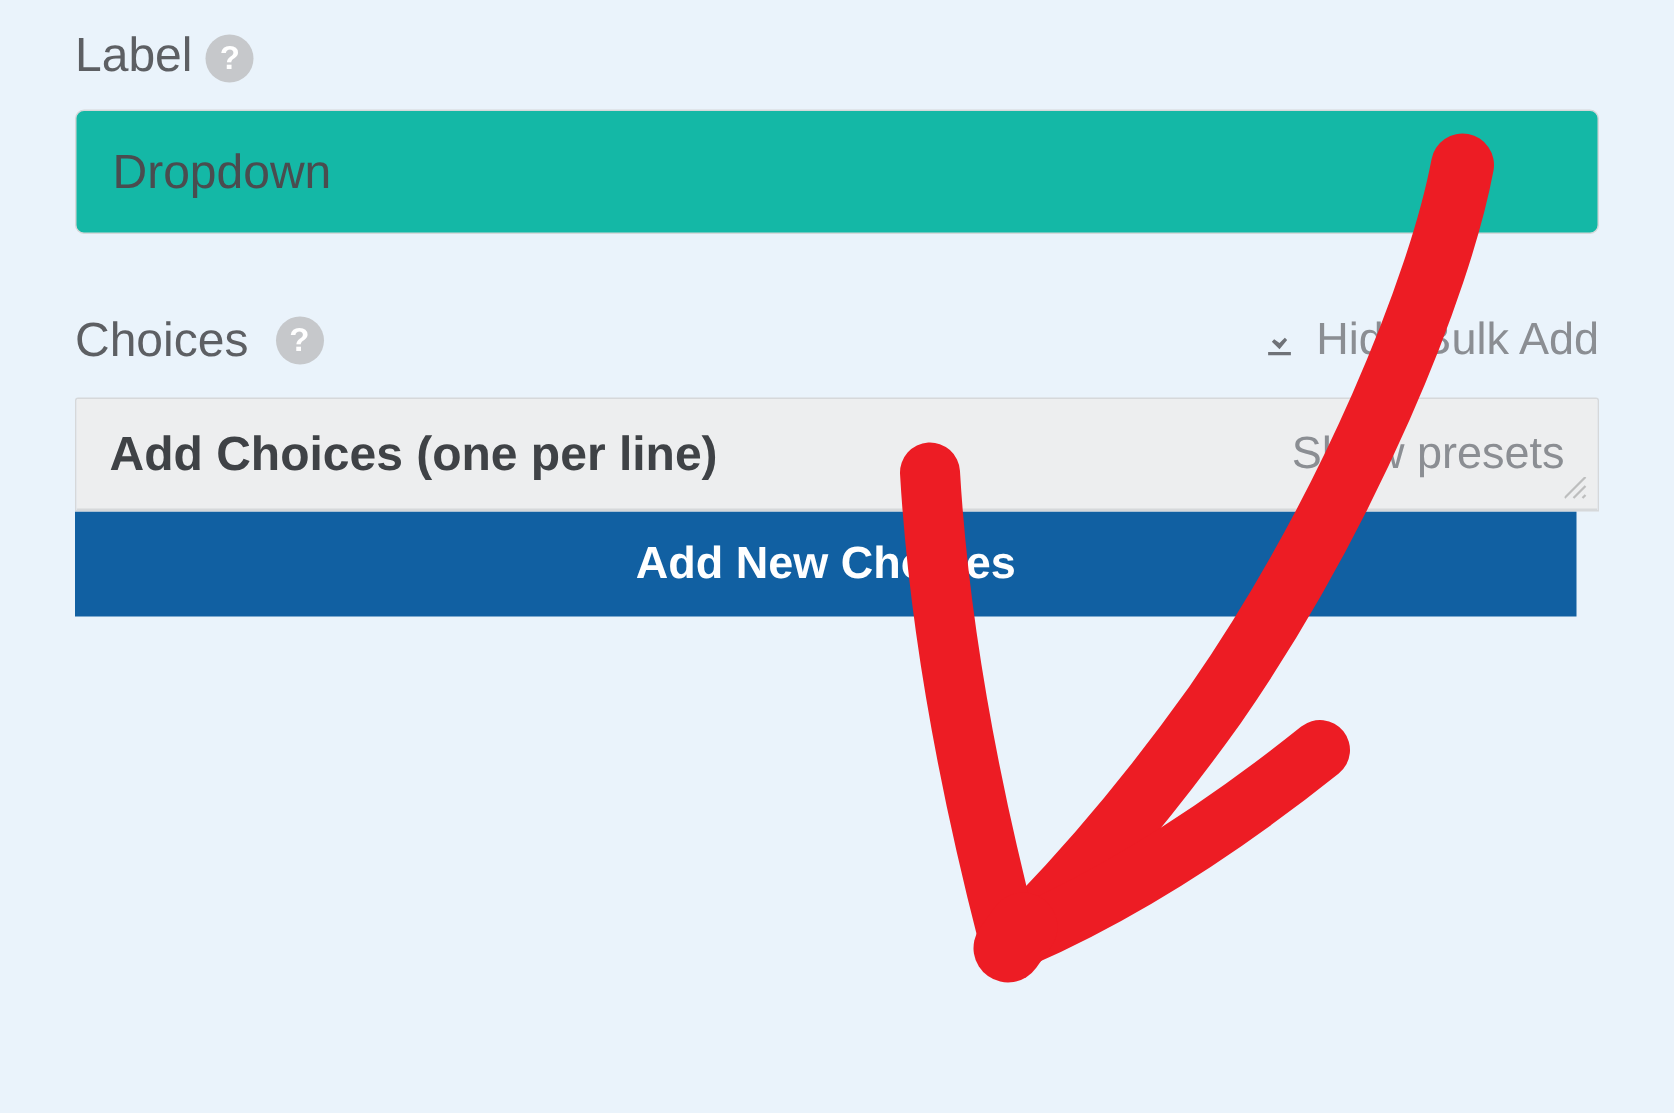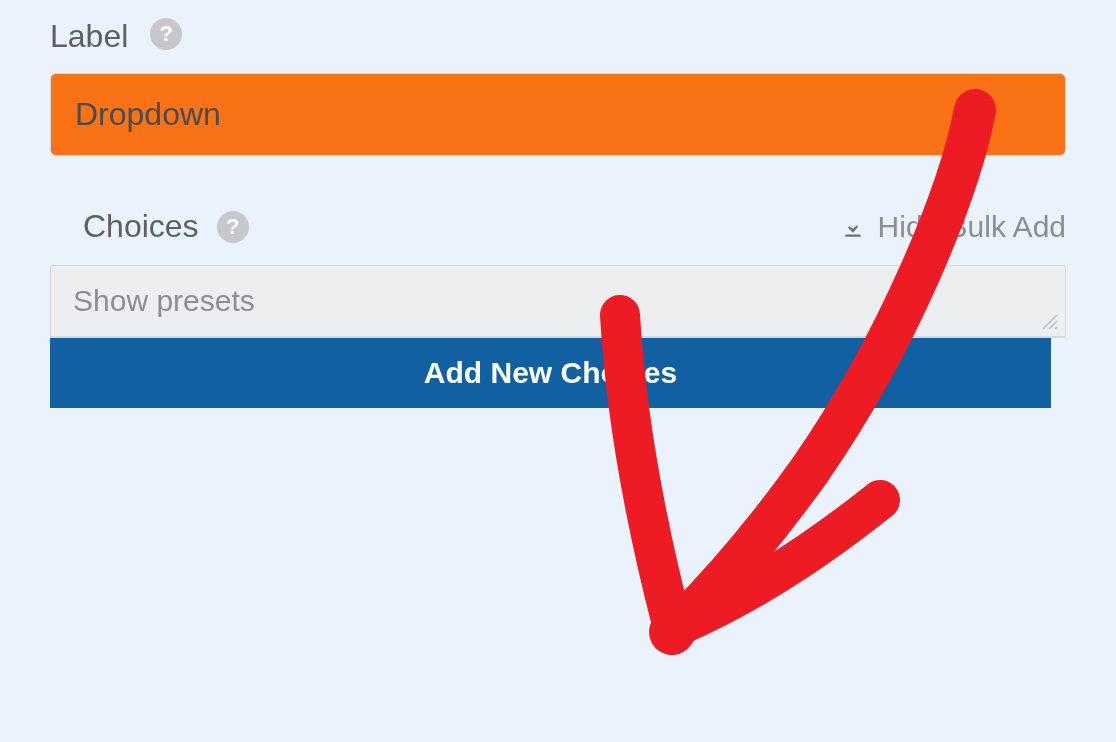--- a/index.html
+++ b/index.html
@@ -8,62 +8,61 @@
       font-family: -apple-system, BlinkMacSystemFont, "Segoe UI", Helvetica, Arial, sans-serif;
       width: 1116px;
       height: 742px;
       padding: 18px 50px 0 50px;
       color: #5c5e62;
       position: relative;
       overflow: hidden;
     }
     .field-row-label {
       display: flex;
-      align-items: flex-start;
-      gap: 22px;
+      align-items: flex-end;
+      gap: 9px;
       margin-bottom: 18px;
     }
     .field-label-text {
       font-size: 32px;
       color: #5d5f63;
       font-weight: 400;
     }
     .help-icon {
       width: 32px; height: 32px;
       border-radius: 50%;
       background: #c6c8cb;
       color: #fff;
       display: inline-flex;
       align-items: center;
       justify-content: center;
       font-size: 22px;
       font-weight: 700;
     }
     .text-input {
       width: 100%;
-      background: #f97316;
+      background: #14b8a6;
       border: 1px solid #d6d8da;
       border-radius: 6px;
       padding: 22px 24px;
       font-size: 32px;
       color: #4a4c4f;
       outline: none;
     }
     .section-spacer { height: 52px; }
     .choices-header {
       display: flex;
       align-items: center;
       justify-content: space-between;
       margin-bottom: 20px;
     }
     .choices-header-left {
       display: flex;
       align-items: center;
       gap: 18px;
-      margin-left: 33px;
     }
     .bulk-toggle {
       display: flex;
       align-items: center;
       gap: 12px;
       color: #8b8e93;
       font-size: 30px;
       cursor: pointer;
     }
     .download-icon {
@@ -159,20 +158,21 @@
           <path d="M12 3v10.59l3.29-3.3 1.42 1.42L12 17.41l-4.71-4.7 1.42-1.42L12 13.59V3h0zM5 19h14v2H5z"></path>
         </svg>
     </span>
     <span>Hide Bulk Add</span>
   </div>
 </div>
 
 
 <div class="choices-panel">
   <div class="panel-header">
+    <span class="panel-header-title">Add Choices (one per line)</span>
     <span class="show-presets">Show presets</span>
   </div>
   <svg class="resize-handle" viewBox="0 0 16 16">
       <path d="M14 0L0 14M14 6L6 14M14 12l-2 2" stroke="#666" stroke-width="1.5" fill="none"></path>
     </svg>
 </div>
 
 <button class="add-button">Add New Choices</button>
 
 

